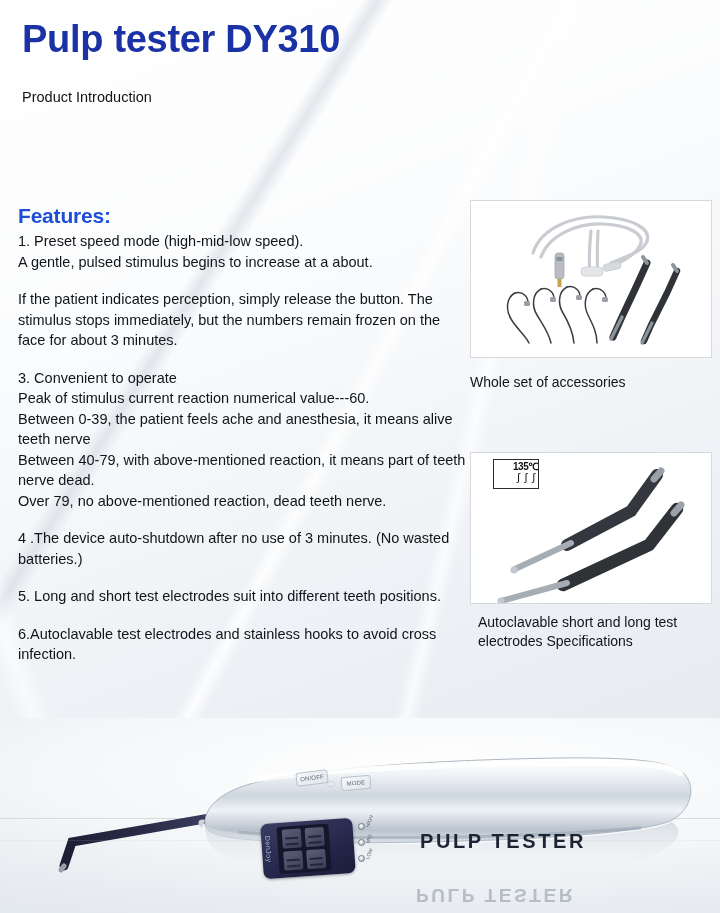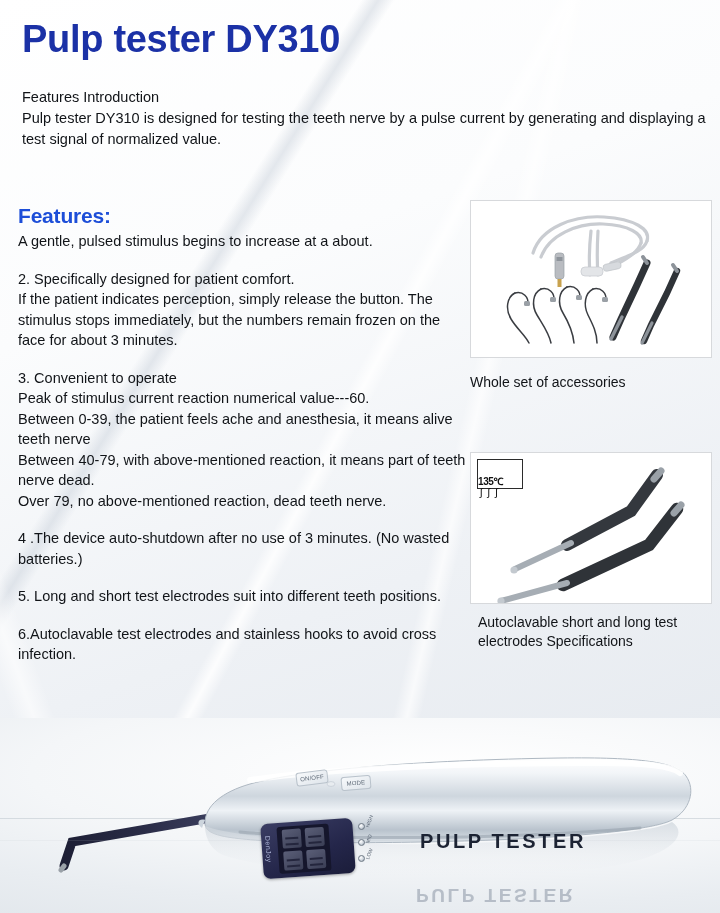--- a/index.html
+++ b/index.html
@@ -90,28 +90,28 @@
     font-size: 14px;
     line-height: 19px;
     color: #111418;
   }
   #caption-accessories { left: 470px; top: 373px; width: 242px; text-align: left; }
   #caption-electrodes  { left: 478px; top: 613px; width: 248px; text-align: left; }
 
   
   .autoclave-badge {
     position: absolute;
-    left: 6px;
+    left: 22px;
     top: 6px;
     width: 46px;
     height: 30px;
     border: 1.2px solid #2b2b2b;
     background: #fff;
-    text-align: left;
-    padding-top: 16px;
+    text-align: right;
+    padding-top: 1px;
   }
   .autoclave-badge .temp {
     font-size: 10px;
     font-weight: bold;
     color: #111;
     letter-spacing: -0.4px;
     line-height: 12px;
   }
   .autoclave-badge .steam {
     font-size: 11px;
@@ -257,33 +257,32 @@
 </head>
 <body>
 
 <div class="bg-streaks"></div>
 
 <div class="page">
 
   <div class="title">Pulp tester DY310</div>
 
   <div class="intro">
-    <div>Features Introduction</div>
-    <div>Pulp tester DY310 is designed for testing the teeth nerve by a pulse current by generating and displaying a test signal of normalized value.</div>
+    <div>Product Introduction</div>
   </div>
 
   <div class="features">
     <div class="features-heading">Features:</div>
 
     <div class="feature-block">
+      <span class="ln">1. Preset speed mode  (high-mid-low speed).</span>
       <span class="ln">A gentle, pulsed stimulus begins to increase at a about.</span>
     </div>
 
     <div class="feature-block">
-      <span class="ln">2. Specifically designed for patient comfort.</span>
       <span>If the patient indicates perception, simply release the button. The stimulus stops immediately, but the numbers remain frozen on the face for about 3 minutes.</span>
     </div>
 
     <div class="feature-block">
       <span class="ln">3. Convenient to operate</span>
       <span class="ln">Peak of stimulus current reaction numerical value---60.</span>
       <span class="ln">Between 0-39, the patient feels ache and anesthesia, it means alive teeth nerve</span>
       <span class="ln">Between 40-79, with above-mentioned reaction, it means part of teeth nerve dead.</span>
       <span class="ln">Over 79, no above-mentioned reaction, dead teeth nerve.</span>
     </div>

